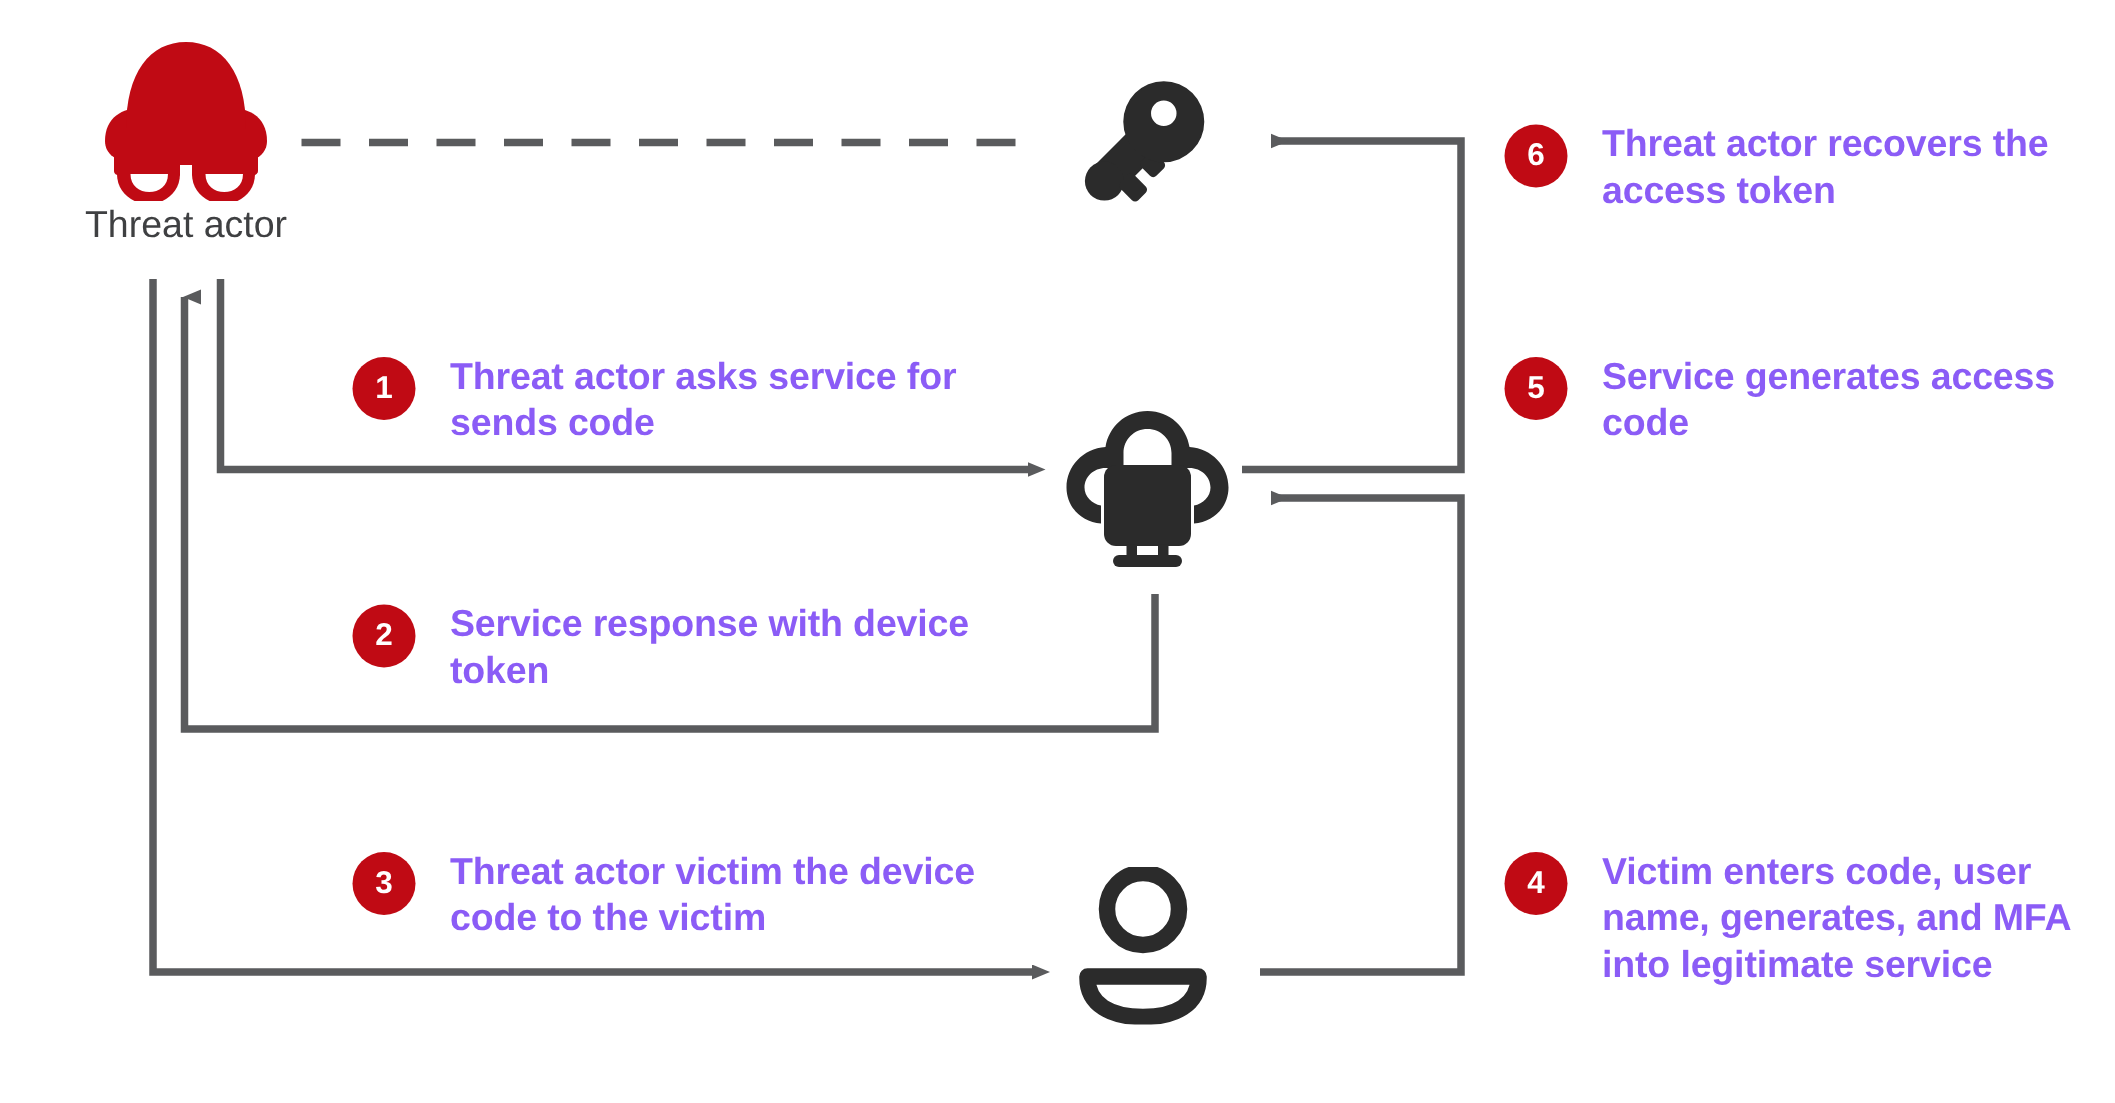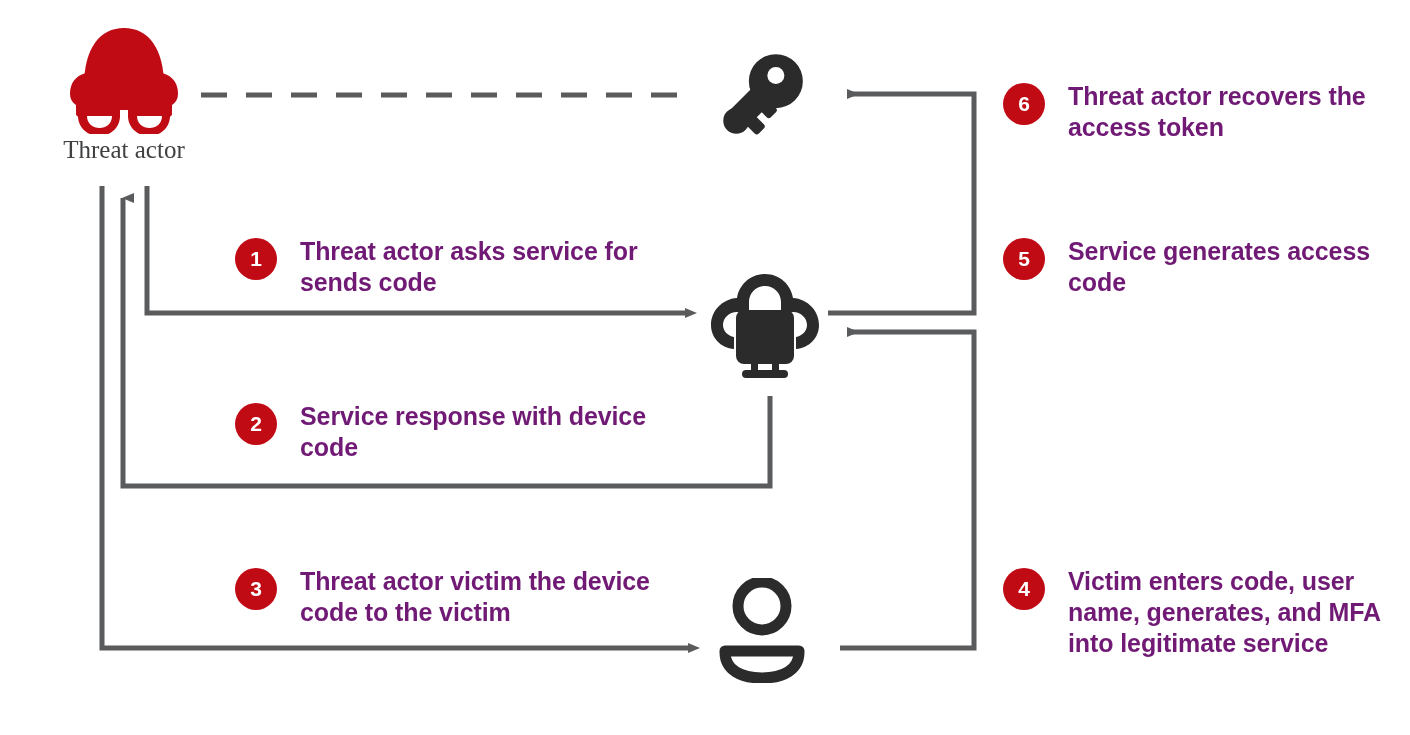--- a/index.html
+++ b/index.html
@@ -27,21 +27,21 @@
   .icon-svg { display: block; }
 
   .actor-label {
     position: absolute;
     left: 0;
     top: 136px;
     width: 248px;
     text-align: center;
     font-size: 25px;
     color: #3f4042;
-    font-family: Liberation Serif, serif;
+    font-family: Liberation Sans, sans-serif;
     white-space: nowrap;
   }
 
   .step {
     position: absolute;
     display: flex;
     align-items: flex-start;
   }
   .badge {
     flex: 0 0 auto;
@@ -54,21 +54,21 @@
     font-weight: bold;
     display: flex;
     align-items: center;
     justify-content: center;
     margin-top: 2px;
   }
   .step-text {
     margin-left: 23px;
     font-size: 25px;
     line-height: 31px;
-    color: #701a75;
+    color: #8b5cf6;
     font-weight: 600;
     letter-spacing: -0.1px;
   }
 
   #step-1 { left: 235px; top: 236px; width: 420px; }
   #step-2 { left: 235px; top: 401px; width: 420px; }
   #step-3 { left: 235px; top: 566px; width: 440px; }
   #step-4 { left: 1003px; top: 566px; width: 400px; }
   #step-5 { left: 1003px; top: 236px; width: 400px; }
   #step-6 { left: 1003px; top: 81px; width: 400px; }
@@ -195,21 +195,21 @@
     </svg>
   </div>
 
   <div class="step" id="step-1">
     <div class="badge">1</div>
     <div class="step-text">Threat actor asks service for sends code</div>
   </div>
 
   <div class="step" id="step-2">
     <div class="badge">2</div>
-    <div class="step-text">Service response with device code</div>
+    <div class="step-text">Service response with device token</div>
   </div>
 
   <div class="step" id="step-3">
     <div class="badge">3</div>
     <div class="step-text">Threat actor victim the device code to the victim</div>
   </div>
 
   <div class="step" id="step-4">
     <div class="badge">4</div>
     <div class="step-text">Victim enters code, user name, generates, and MFA into legitimate service</div>

